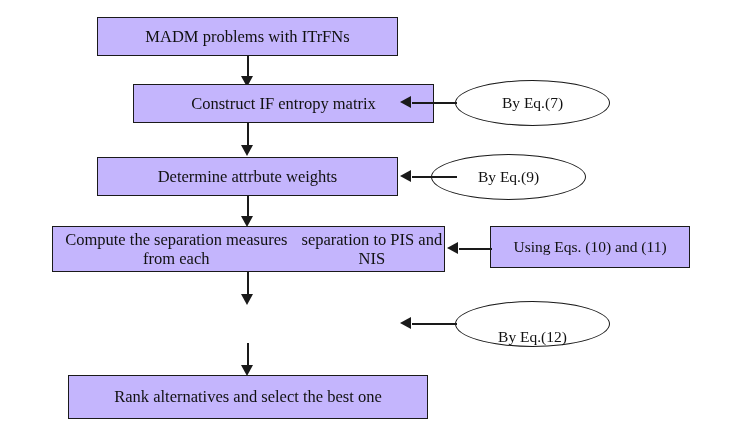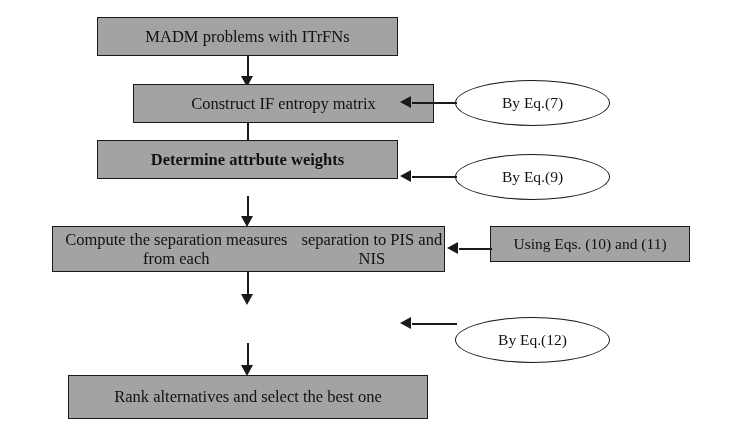--- a/index.html
+++ b/index.html
@@ -12,21 +12,21 @@
     width: 739px;
     height: 435px;
     background: #ffffff;
     overflow: hidden;
     font-family: "Liberation Serif", "DejaVu Serif", serif;
   }
   .node {
     position: absolute;
     box-sizing: border-box;
     border: 1.6px solid #1a1a1a;
-    background: #a3a3a3;
+    background: #c4b5fd;
     display: flex;
     align-items: center;
     justify-content: center;
     text-align: center;
     color: #111111;
     line-height: 1.18;
   }
   .process {
     font-size: 16.5px;
   }
@@ -94,49 +94,49 @@
 
   <div class="ellipse" style="left:455px; top:80px; width:155px; height:46px;text-align:right;">
     <span class="lbl">By Eq.(7)</span>
   </div>
   <div class="hline" style="left:412px; top:102px; width:45px;"></div>
   <div class="arrow-left" style="left:400px; top:96px;"></div>
 
   <div class="vline" style="left:247px; top:123px; height:24px;"></div>
   <div class="arrow-down" style="left:241px; top:145px;"></div>
 
-  <div class="node process" style="left:97px; top:140px; width:301px; height:39px;font-weight:bold;">
+  <div class="node process" style="left:97px; top:157px; width:301px; height:39px;">
     <span class="lbl">Determine attrbute weights</span>
   </div>
 
-  <div class="ellipse" style="left:455px; top:154px; width:155px; height:46px;text-align:right;">
+  <div class="ellipse" style="left:431px; top:154px; width:155px; height:46px;text-align:right;">
     <span class="lbl">By Eq.(9)</span>
   </div>
   <div class="hline" style="left:412px; top:176px; width:45px;"></div>
   <div class="arrow-left" style="left:400px; top:170px;"></div>
 
   <div class="vline" style="left:247px; top:196px; height:23px;"></div>
   <div class="arrow-down" style="left:241px; top:216px;"></div>
 
   <div class="node process" style="left:52px; top:226px; width:393px; height:46px; flex-direction:row;">
     <span class="lbl">Compute the separation measures from each</span>
     <span class="lbl">separation to PIS and NIS</span>
   </div>
 
-  <div class="node annot-box" style="left:490px; top:226px; width:200px; height:36px;">
+  <div class="node annot-box" style="left:490px; top:226px; width:200px; height:42px;">
     <span class="lbl">Using Eqs. (10) and (11)</span>
   </div>
   <div class="hline" style="left:459px; top:248px; width:33px;"></div>
   <div class="arrow-left" style="left:447px; top:242px;"></div>
 
   <div class="vline" style="left:247px; top:272px; height:24px;"></div>
   <div class="arrow-down" style="left:241px; top:294px;"></div>
 
 
-  <div class="ellipse" style="left:455px; top:317px; width:155px; height:46px;">
+  <div class="ellipse" style="left:455px; top:301px; width:155px; height:46px;align-items:flex-end;">
     <span class="lbl">By Eq.(12)</span>
   </div>
   <div class="hline" style="left:412px; top:323px; width:45px;"></div>
   <div class="arrow-left" style="left:400px; top:317px;"></div>
 
   <div class="vline" style="left:247px; top:343px; height:24px;"></div>
   <div class="arrow-down" style="left:241px; top:365px;"></div>
 
   <div class="node process" style="left:68px; top:375px; width:360px; height:44px;">
     <span class="lbl">Rank alternatives and select the best one</span>

